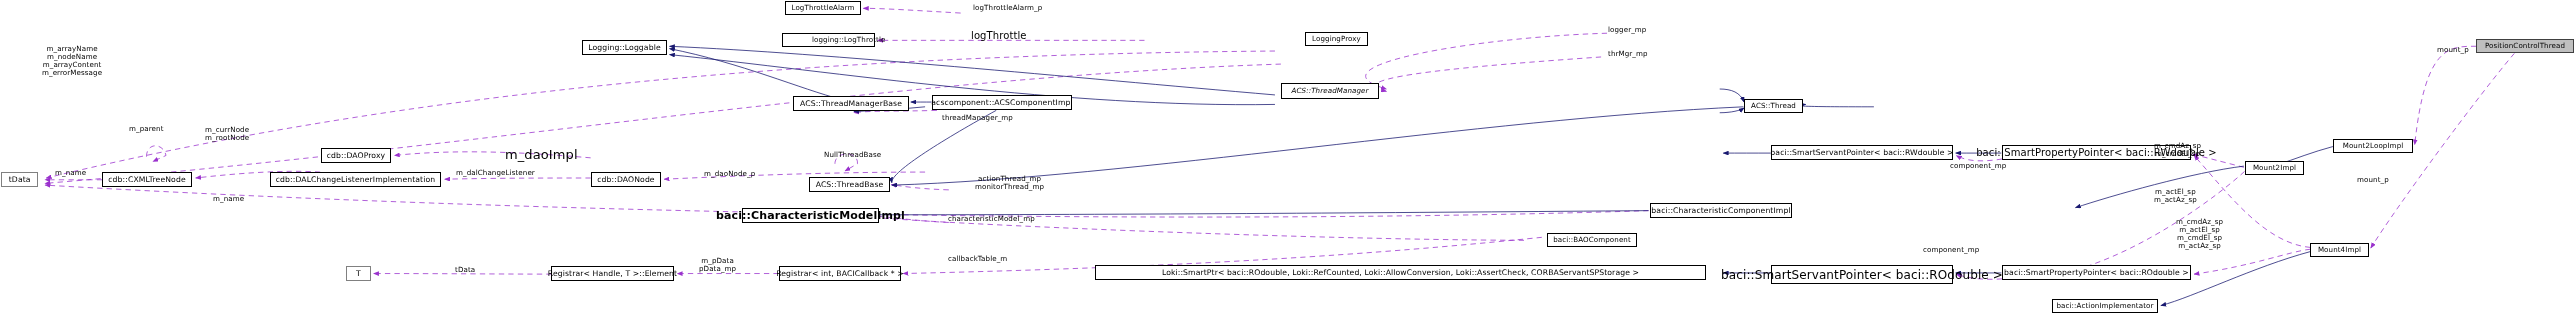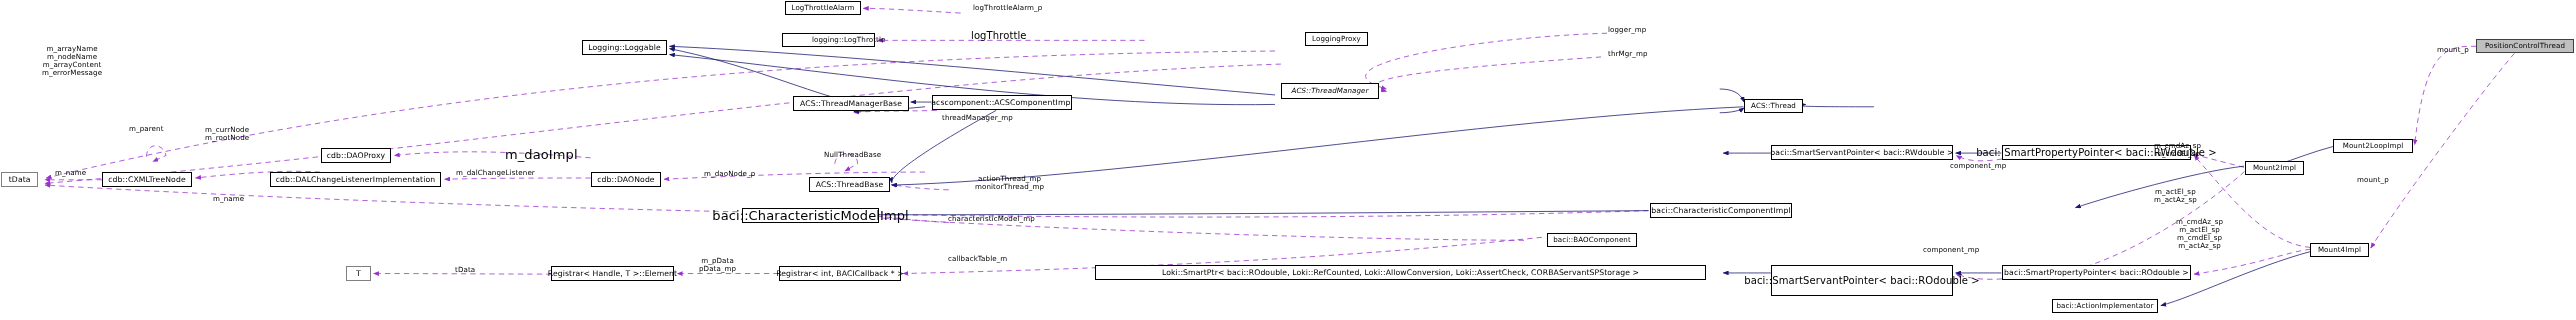--- a/index.html
+++ b/index.html
@@ -119,31 +119,31 @@
 <div class="node plain" style="left: 1.2px; top: 172px; width: 37px; height: 15.4px; font-size: 7.7px;">tData</div>
     <div class="node" style="left: 102px; top: 172px; width: 90px; height: 15.4px; font-size: 7.7px;">cdb::CXMLTreeNode</div>
     <div class="node" style="left: 321px; top: 148px; width: 70px; height: 15.4px; font-size: 7.7px;">cdb::DAOProxy</div>
     <div class="node" style="left: 270px; top: 172px; width: 171px; height: 15.4px; font-size: 7.7px;">cdb::DALChangeListenerImplementation</div>
     <div class="node" style="left: 591px; top: 172px; width: 70px; height: 15.4px; font-size: 7.7px;">cdb::DAONode</div>
     <div class="node" style="left: 582px; top: 40px; width: 85px; height: 15.4px; font-size: 7.7px;">Logging::Loggable</div>
     <div class="node" style="left: 785px; top: 1.2px; width: 76px; height: 13.6px; font-size: 7.1px;">LogThrottleAlarm</div>
     <div class="node" style="left: 782px; top: 33px; width: 93px; height: 13.6px; font-size: 7.1px; padding-left: 44px;">logging::LogThrottle</div>
     <div class="node" style="left: 793px; top: 96px; width: 116px; height: 15.4px; font-size: 7.7px;">ACS::ThreadManagerBase</div>
     <div class="node" style="left: 809px; top: 177px; width: 81px; height: 15.4px; font-size: 7.7px;">ACS::ThreadBase</div>
-    <div class="node" style="left: 742px; top: 208px; width: 137px; height: 15.4px; font-size: 13px;">baci::CharacteristicModelImpl</div>
+    <div class="node" style="left: 742px; top: 208px; width: 137px; height: 15.4px; font-size: 11px; font-weight: bold;">baci::CharacteristicModelImpl</div>
     <div class="node" style="left: 932px; top: 95px; width: 140px; height: 15.4px; font-size: 7.7px;">acscomponent::ACSComponentImpl</div>
     <div class="node" style="left: 1305px; top: 32px; width: 63px; height: 13.6px; font-size: 7.1px;">LoggingProxy</div>
     <div class="node" style="left: 1281px; top: 83px; width: 98px; height: 16px; font-size: 7.1px; font-style: italic;">ACS::ThreadManager</div>
     <div class="node" style="left: 1744px; top: 99px; width: 59px; height: 13.6px; font-size: 7.1px;">ACS::Thread</div>
     <div class="node plain" style="left: 346px; top: 266px; width: 25px; height: 15.4px; font-size: 7.7px;">T</div>
     <div class="node" style="left: 551px; top: 266px; width: 123px; height: 15.4px; font-size: 7.7px;">Registrar&lt; Handle, T &gt;::Element</div>
     <div class="node" style="left: 779px; top: 266px; width: 122px; height: 15.4px; font-size: 7.7px;">Registrar&lt; int, BACICallback * &gt;</div>
     <div class="node" style="left: 1095px; top: 265px; width: 611px; height: 15.4px; font-size: 7.7px;">Loki::SmartPtr&lt; baci::ROdouble, Loki::RefCounted, Loki::AllowConversion, Loki::AssertCheck, CORBAServantSPStorage &gt;</div>
     <div class="node" style="left: 1771px; top: 145px; width: 182px; height: 15.4px; font-size: 7.7px;">baci::SmartServantPointer&lt; baci::RWdouble &gt;</div>
-    <div class="node" style="left: 1771px; top: 265px; width: 182px; height: 31px; font-size: 10px;">baci::SmartServantPointer&lt; baci::ROdouble &gt;</div>
+    <div class="node" style="left: 1771px; top: 265px; width: 182px; height: 19px; font-size: 12px;">baci::SmartServantPointer&lt; baci::ROdouble &gt;</div>
     <div class="node" style="left: 2002px; top: 145px; width: 189px; height: 15.4px; font-size: 10px;">baci::SmartPropertyPointer&lt; baci::RWdouble &gt;</div>
     <div class="node" style="left: 2002px; top: 265px; width: 189px; height: 15.4px; font-size: 7.7px;">baci::SmartPropertyPointer&lt; baci::ROdouble &gt;</div>
     <div class="node" style="left: 1650px; top: 203px; width: 142px; height: 15.4px; font-size: 7.7px;">baci::CharacteristicComponentImpl</div>
     <div class="node" style="left: 1547px; top: 233px; width: 90px; height: 13.6px; font-size: 7.1px;">baci::BAOComponent</div>
     <div class="node" style="left: 2052px; top: 299px; width: 106px; height: 13.6px; font-size: 7.1px;">baci::ActionImplementator</div>
     <div class="node" style="left: 2245px; top: 161px; width: 59px; height: 13.6px; font-size: 7.1px;">Mount2Impl</div>
     <div class="node" style="left: 2333px; top: 139px; width: 80px; height: 13.6px; font-size: 7.1px;">Mount2LoopImpl</div>
     <div class="node" style="left: 2310px; top: 243px; width: 59px; height: 13.6px; font-size: 7.1px;">Mount4Impl</div>
     <div class="node focus" style="left: 2476px; top: 39px; width: 98px; height: 13.6px; font-size: 7.1px;">PositionControlThread</div>
     <div class="elabel" style="left: 42px; top: 45px; font-size: 7.1px;">m_arrayName<br>m_nodeName<br>m_arrayContent<br>m_errorMessage</div>

